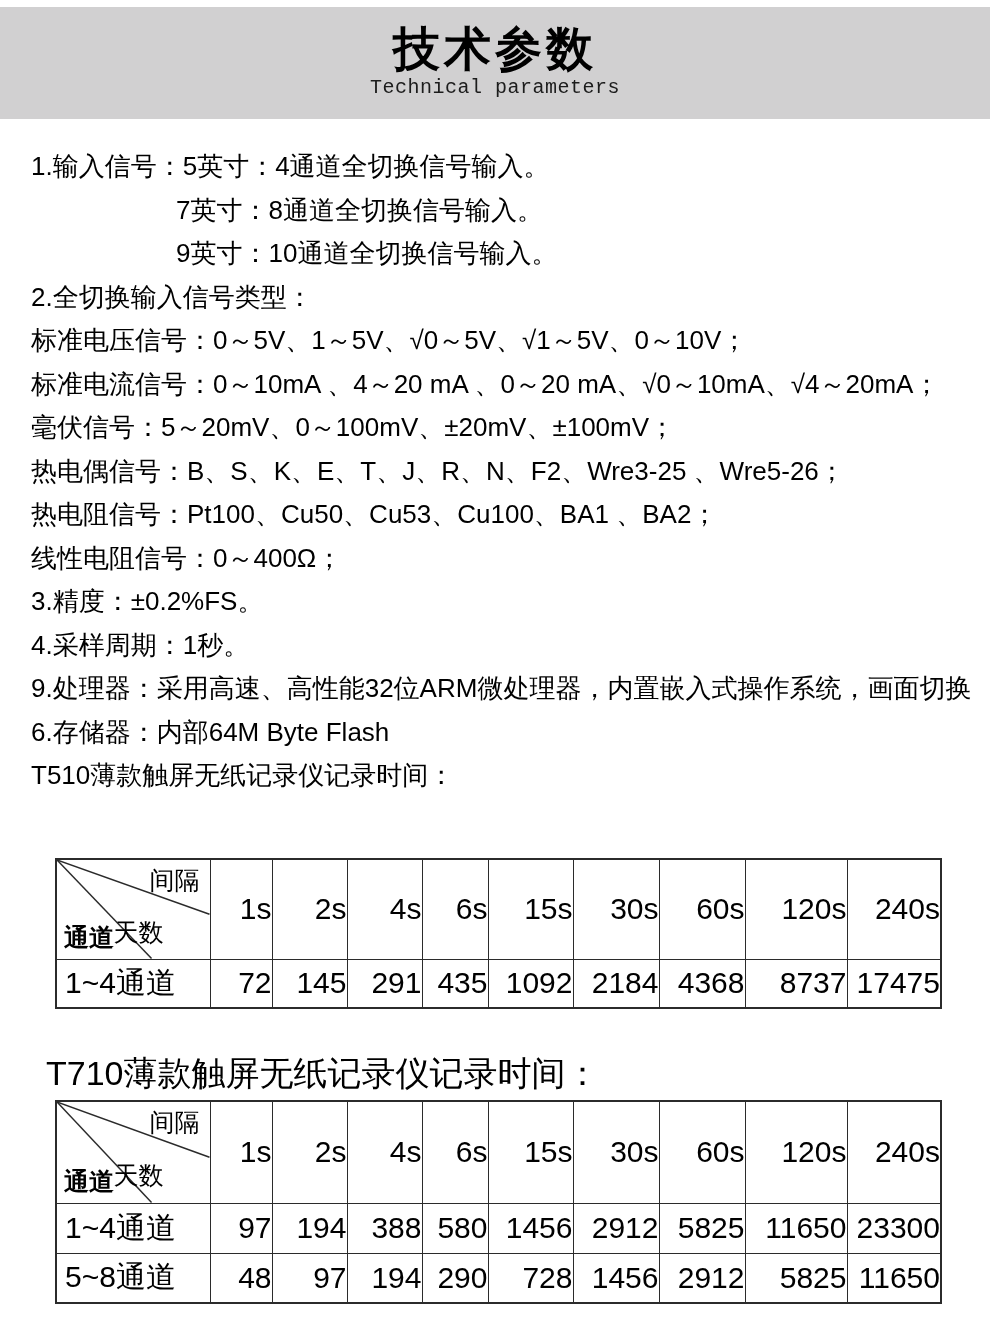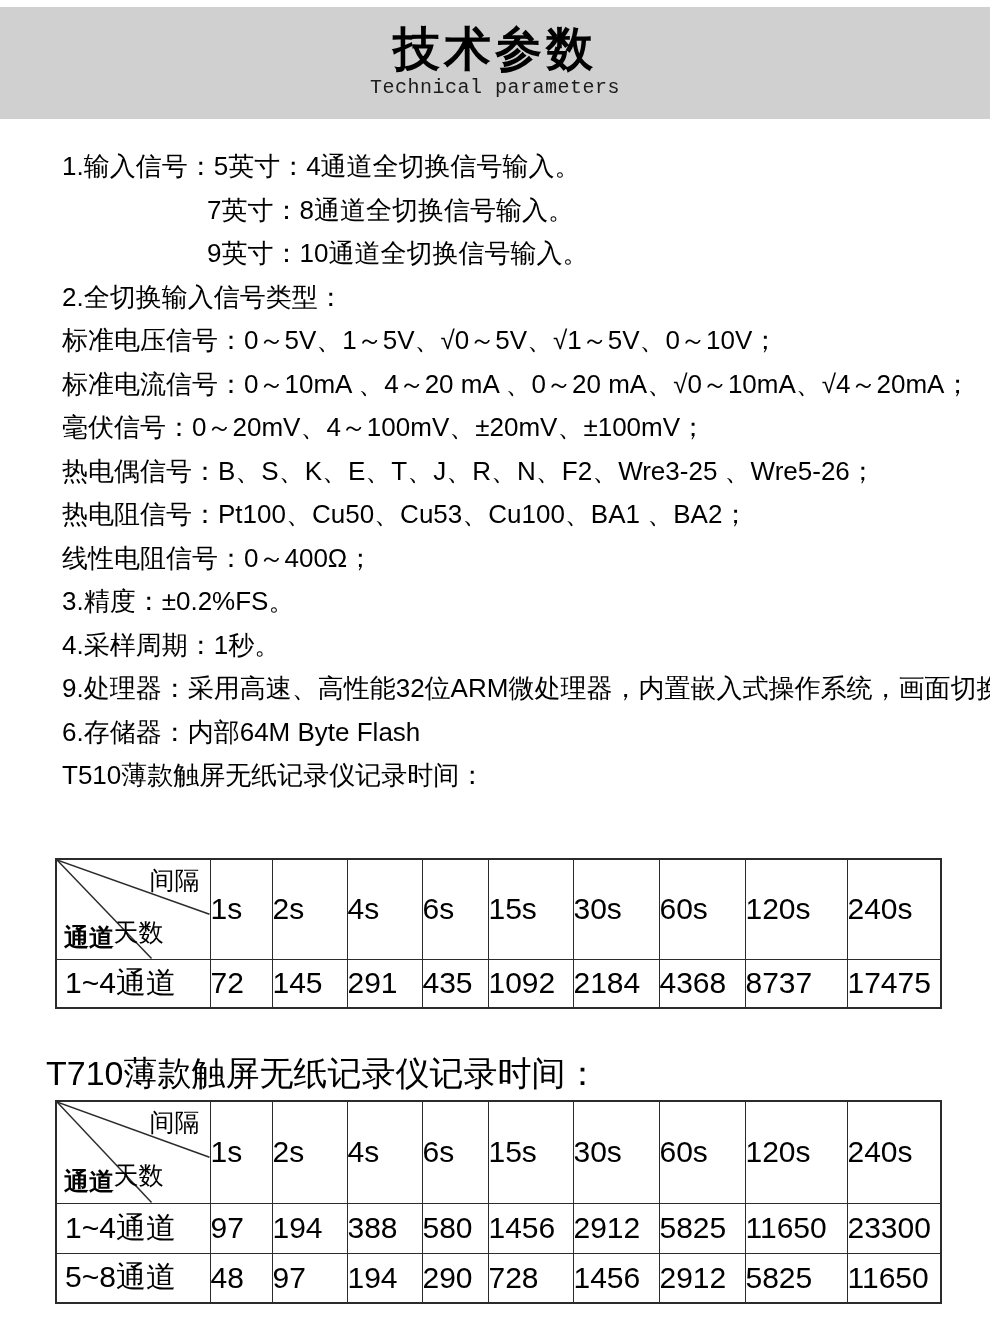--- a/index.html
+++ b/index.html
@@ -23,21 +23,21 @@
     line-height: 1.1; color: #000;
   }
   .band .subtitle {
     font-size: 20px; color: #1c1c1c; letter-spacing: 0.5px;
     margin-top: 1px;
     font-family: Liberation Mono, monospace;
   }
 
   
   .body-text {
-    position: absolute; left: 62px; top: 145px; width: 920px;
+    position: absolute; left: 31px; top: 145px; width: 920px;
   }
   .line {
     font-size: 26px; line-height: 43.5px; height: 43.5px;
     white-space: nowrap; color: #000;
   }
   .line.indent { padding-left: 145px; }
 
   
   .t710-label {
     position: absolute; left: 46px; top: 1052px;
@@ -47,21 +47,21 @@
   
   .tbl-wrap1 { position: absolute; left: 55px; top: 858px; }
   .tbl-wrap2 { position: absolute; left: 55px; top: 1100px; }
   table.rec {
     border-collapse: collapse; table-layout: fixed;
     border: 2px solid #2b2b2b;
     font-size: 30px; color: #000;
   }
   table.rec th, table.rec td {
     border: 1.5px solid #2b2b2b;
-    padding: 0; text-align: left; font-weight: 400;
+    padding: 0; text-align: right; font-weight: 400;
     overflow: hidden;
   }
   table.rec thead tr { height: 100px; }
   table.t2 thead tr { height: 102px; }
   table.rec tbody tr { height: 49px; }
   table.t2 tbody tr { height: 50px; }
   table.rec td.rowlabel { text-align: left; padding-left: 8px; margin-top: 8px; }
 
   
   th.corner { position: relative; }
@@ -92,21 +92,21 @@
     <div class="subtitle">Technical parameters</div>
   </div>
 
   <div class="body-text">
     <div class="line">1.输入信号：5英寸：4通道全切换信号输入。</div>
     <div class="line indent">7英寸：8通道全切换信号输入。</div>
     <div class="line indent">9英寸：10通道全切换信号输入。</div>
     <div class="line">2.全切换输入信号类型：</div>
     <div class="line">标准电压信号：0～5V、1～5V、√0～5V、√1～5V、0～10V；</div>
     <div class="line">标准电流信号：0～10mA 、4～20 mA 、0～20 mA、√0～10mA、√4～20mA；</div>
-    <div class="line">毫伏信号：0～20mV、4～100mV、±20mV、±100mV；</div>
+    <div class="line">毫伏信号：5～20mV、0～100mV、±20mV、±100mV；</div>
     <div class="line">热电偶信号：B、S、K、E、T、J、R、N、F2、Wre3-25 、Wre5-26；</div>
     <div class="line">热电阻信号：Pt100、Cu50、Cu53、Cu100、BA1 、BA2；</div>
     <div class="line">线性电阻信号：0～400Ω；</div>
     <div class="line">3.精度：±0.2%FS。</div>
     <div class="line">4.采样周期：1秒。</div>
     <div class="line">9.处理器：采用高速、高性能32位ARM微处理器，内置嵌入式操作系统，画面切换</div>
     <div class="line">6.存储器：内部64M Byte Flash</div>
     <div class="line">T510薄款触屏无纸记录仪记录时间：</div>
   </div>
 

